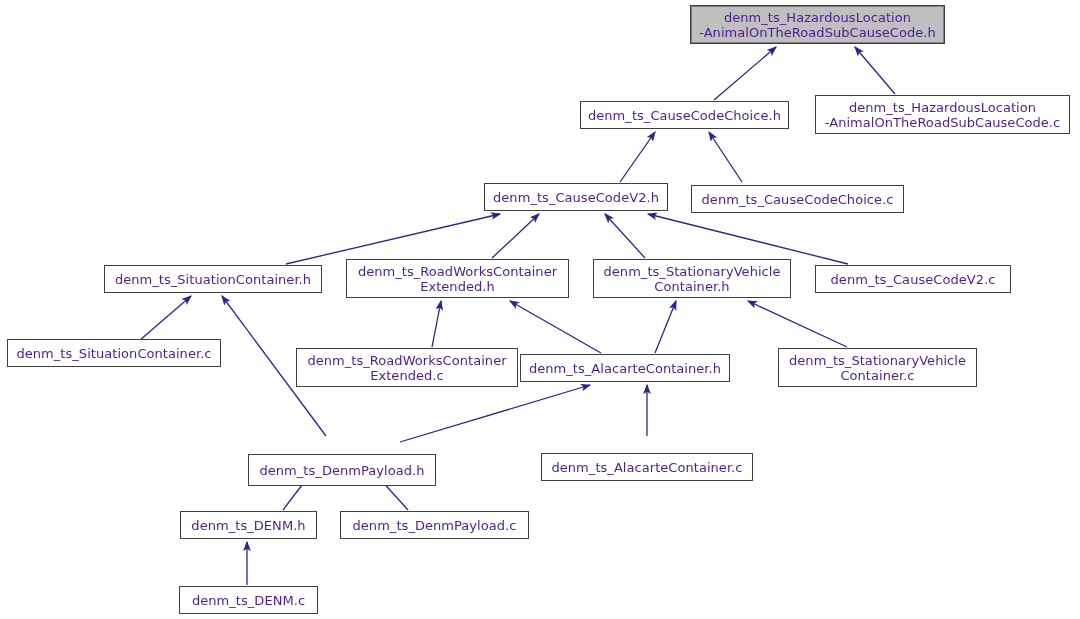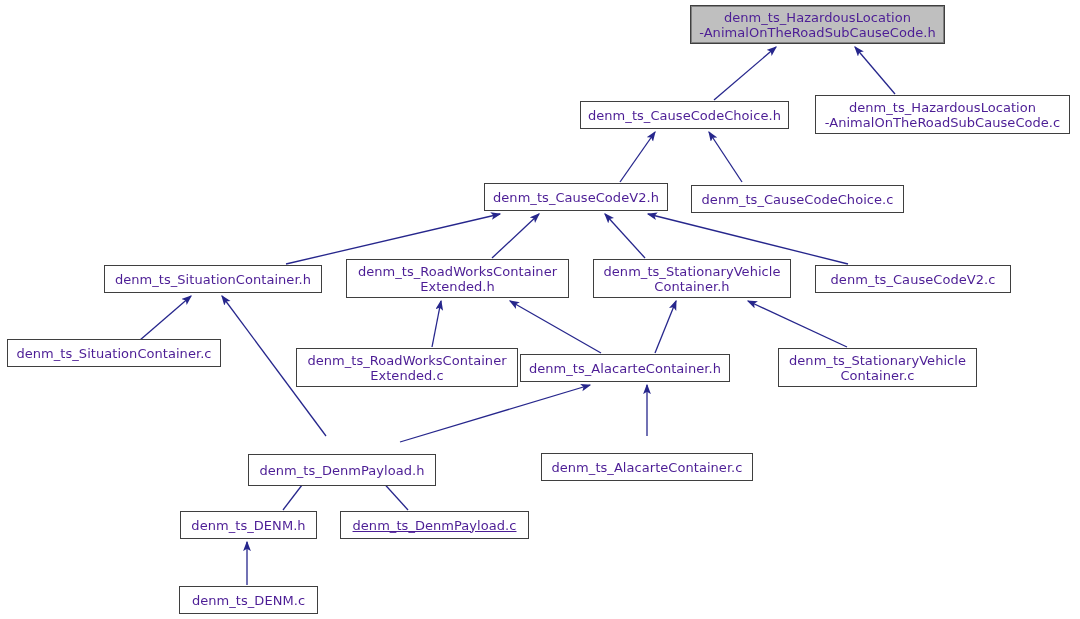--- a/index.html
+++ b/index.html
@@ -94,16 +94,16 @@
       <div class="node" style="left: 815px; top: 265px; width: 196px; height: 28px;">denm_ts_CauseCodeV2.c</div>
       <div class="node" style="left: 7px; top: 339px; width: 214px; height: 28px;">denm_ts_SituationContainer.c</div>
       <div class="node" style="left: 296px; top: 348px; width: 222px; height: 39px;">denm_ts_RoadWorksContainer
 Extended.c</div>
       <div class="node" style="left: 520px; top: 354px; width: 210px; height: 28px;">denm_ts_AlacarteContainer.h</div>
       <div class="node" style="left: 778px; top: 348px; width: 199px; height: 39px;">denm_ts_StationaryVehicle
 Container.c</div>
       <div class="node" style="left: 248px; top: 454px; width: 188px; height: 32px;">denm_ts_DenmPayload.h</div>
       <div class="node" style="left: 541px; top: 437px; width: 212px; height: 28px; margin-top: 16px;">denm_ts_AlacarteContainer.c</div>
       <div class="node" style="left: 180px; top: 511px; width: 137px; height: 28px; text-align: right;">denm_ts_DENM.h</div>
-      <div class="node" style="left: 340px; top: 511px; width: 189px; height: 28px; text-decoration: underline;">denm_ts_DenmPayload.c</div>
+      <div class="node" style="left: 340px; top: 511px; width: 189px; height: 28px;">denm_ts_DenmPayload.c</div>
       <div class="node" style="left: 179px; top: 586px; width: 139px; height: 28px;">denm_ts_DENM.c</div>
     </div>
 </div>
 
 </body></html>

